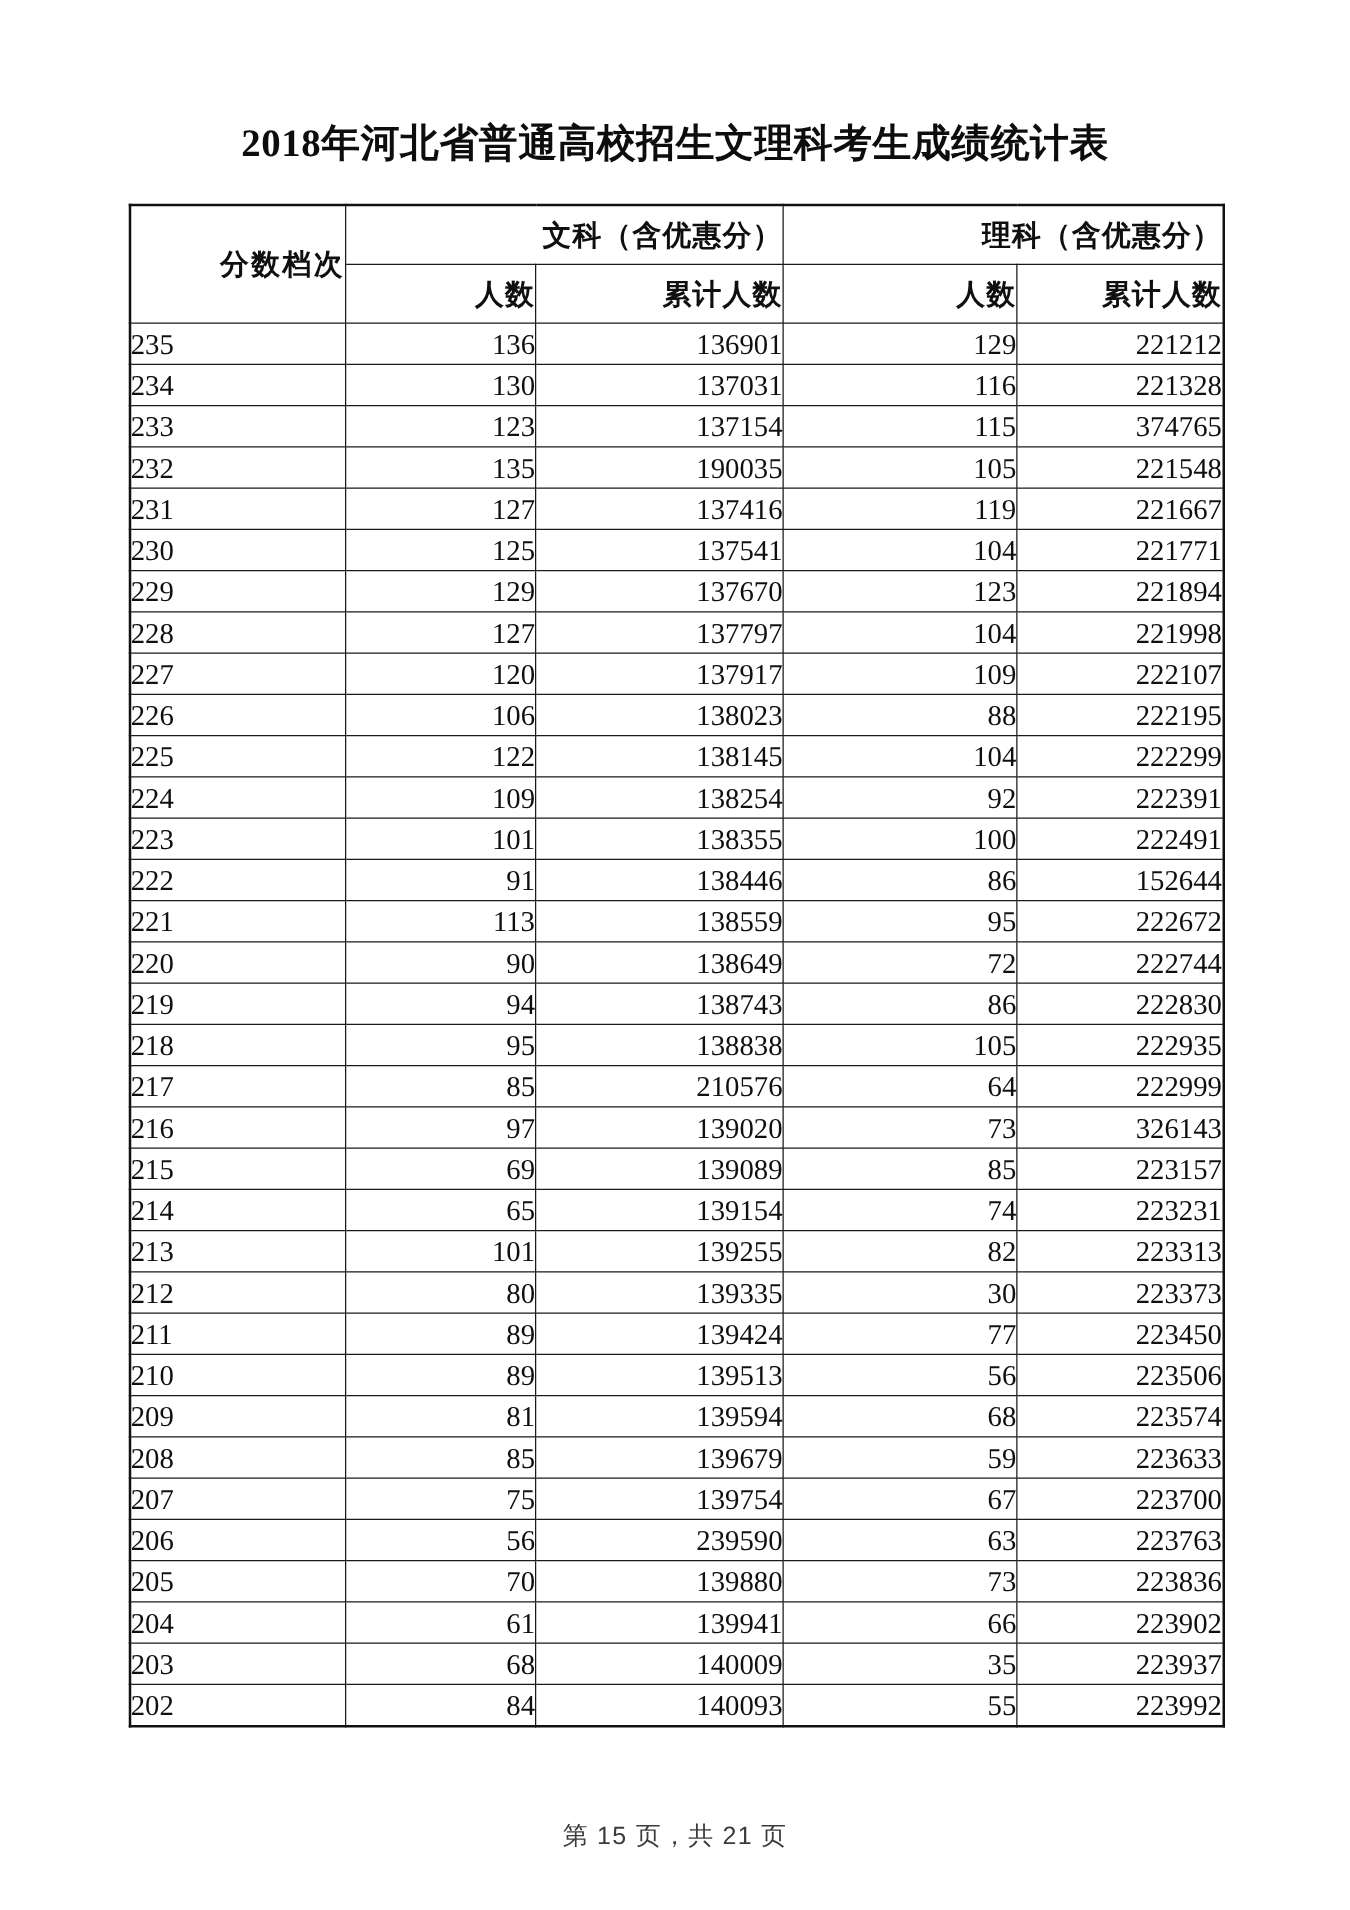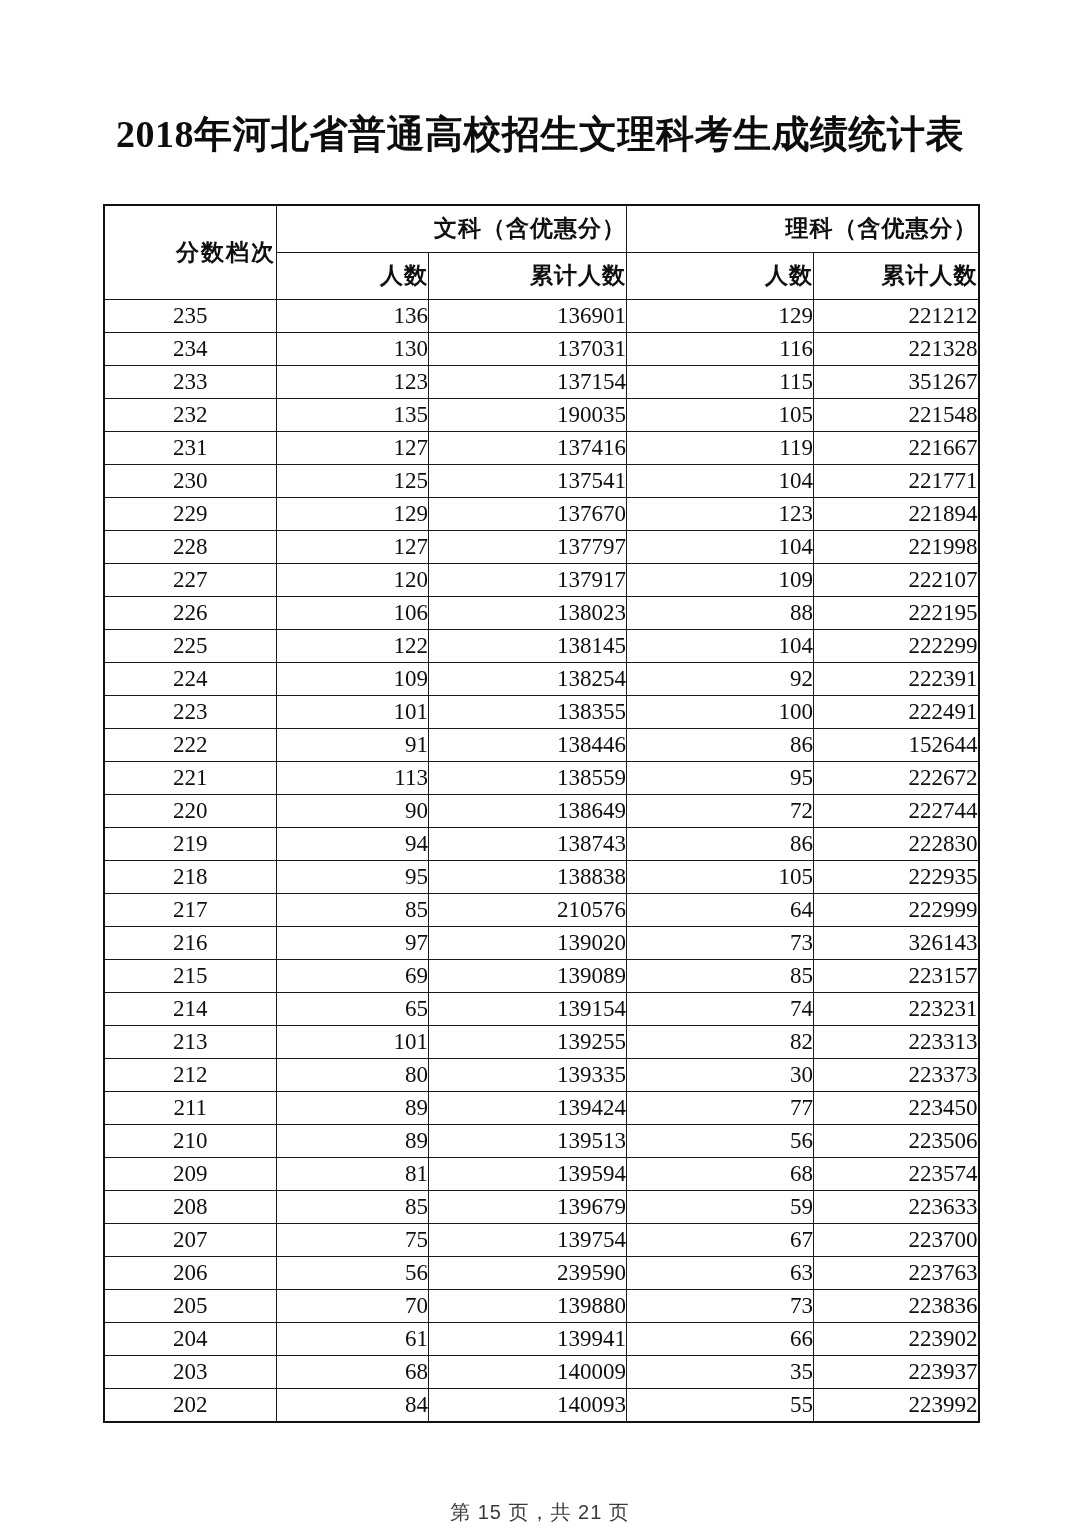--- a/index.html
+++ b/index.html
@@ -19,24 +19,24 @@
     width: 1080px;
     height: 1528px;
     box-sizing: border-box;
     padding: 0;
     position: relative;
   }
   .doc-title {
     text-align: center;
     font-family: "Liberation Serif", "DejaVu Serif", serif;
     font-weight: bold;
-    font-size: 38px;
+    font-size: 31px;
     letter-spacing: 0.5px;
     color: #0d0d0d;
-    margin: 16px;
+    margin: 0;
     padding-top: 96px;
     line-height: 1.2;
     white-space: nowrap;
   }
   .table-wrap {
     margin: 0 auto;
     padding-top: 30px;
     width: 875px;
   }
   table.stats {
@@ -82,31 +82,30 @@
     height: 46px;
     font-size: 25px;
     letter-spacing: 1px;
   }
   tbody td {
     height: 32px;
     font-size: 23px;
     font-family: "Liberation Serif", "DejaVu Serif", serif;
   }
   td.score {
-    text-align: center;
   }
   td.num {
     text-align: right;
     padding-right: 9px;
   }
   .page-footer {
     position: absolute;
     left: 0;
     right: 0;
-    bottom: 18px;
+    bottom: 46px;
     text-align: center;
     font-family: "Liberation Sans", "DejaVu Sans", sans-serif;
     font-size: 20px;
     color: #3b3b3b;
     letter-spacing: 1px;
   }
 </style>
 </head>
 <body>
 
@@ -149,21 +148,21 @@
             <td class="num">130</td>
             <td class="num">137031</td>
             <td class="num">116</td>
             <td class="num">221328</td>
           </tr>
           <tr>
             <td class="score">233</td>
             <td class="num">123</td>
             <td class="num">137154</td>
             <td class="num">115</td>
-            <td class="num">351267</td>
+            <td class="num">374765</td>
           </tr>
           <tr>
             <td class="score">232</td>
             <td class="num">135</td>
             <td class="num">190035</td>
             <td class="num">105</td>
             <td class="num">221548</td>
           </tr>
           <tr>
             <td class="score">231</td>

